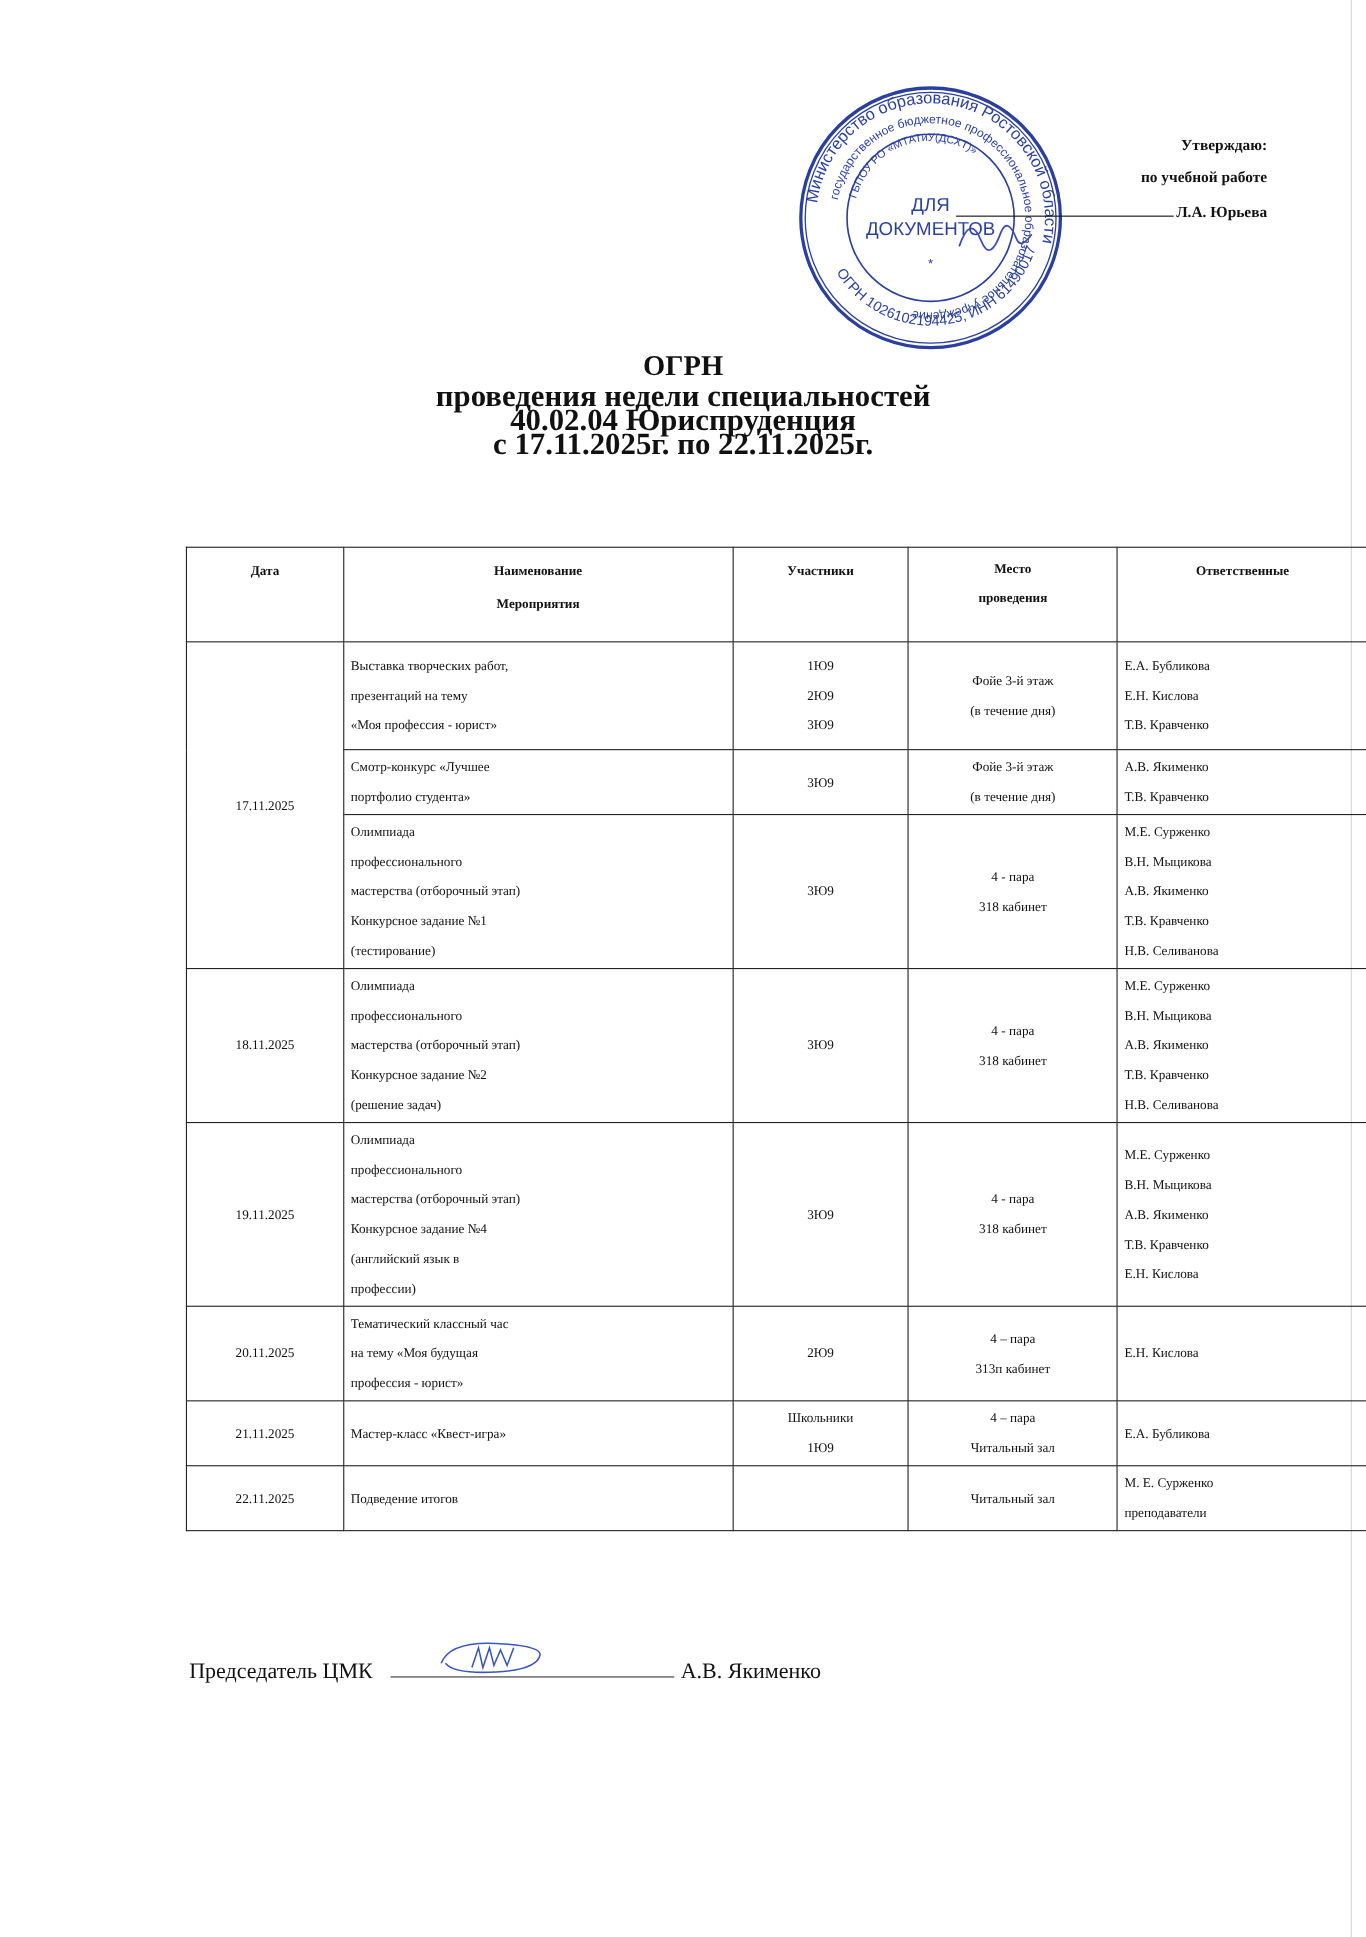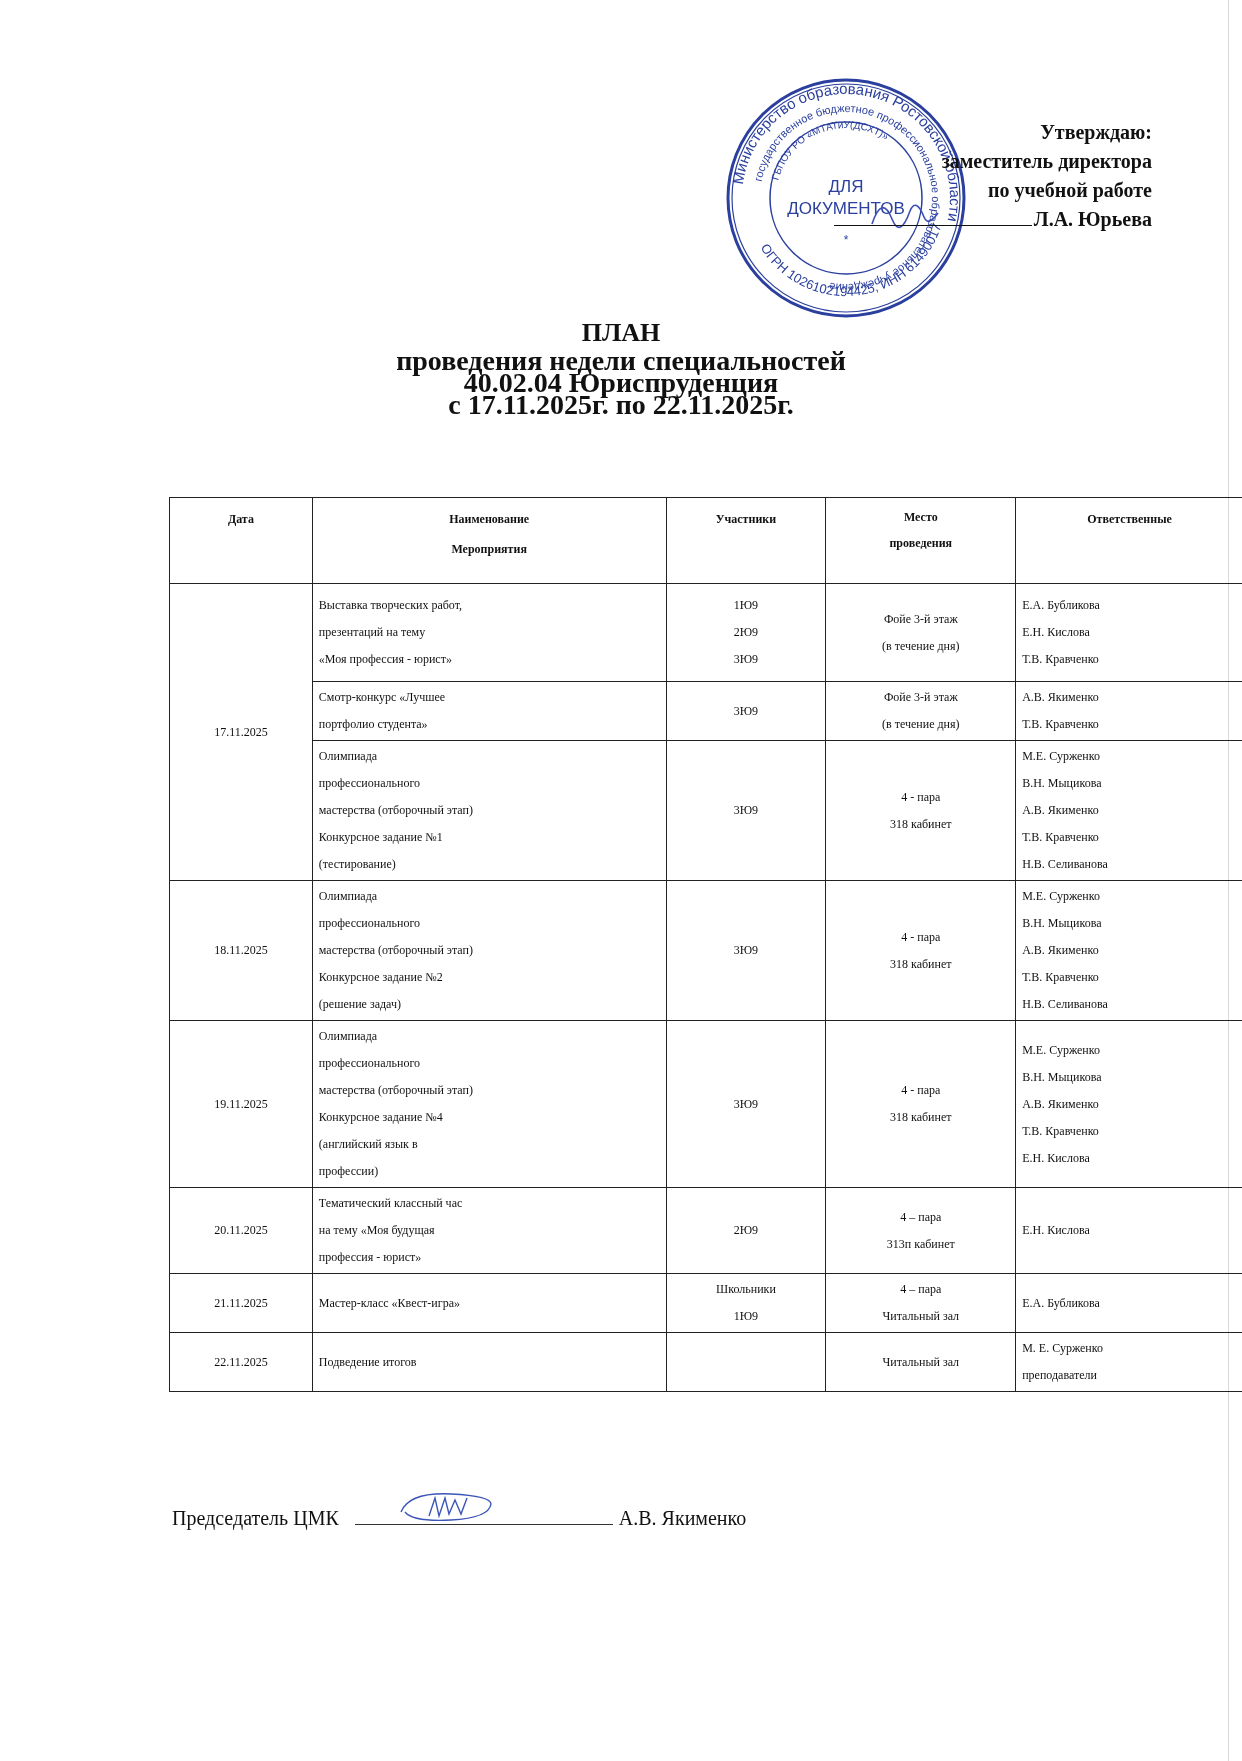--- a/index.html
+++ b/index.html
@@ -5,21 +5,21 @@
     html, body { margin: 0; padding: 0; background: #ffffff; }
     body {
       width: 1242px; height: 1761px; position: relative; overflow: hidden;
       font-family: "Liberation Serif", "DejaVu Serif", serif; color: #111;
     }
     .page-edge { position: absolute; right: 13px; top: 0; width: 1px; height: 1761px; background: #d8d8d8; }
 
     
     .approval {
       position: absolute; right: 90px; top: 118px; text-align: right;
-      font-weight: bold; font-size: 20px; line-height: 29px;
+      font-weight: bold; font-size: 14px; line-height: 29px;
     }
     .approval .sign-line { display: inline-block; width: 198px; border-bottom: 1.5px solid #111; height: 20px; vertical-align: baseline; margin-right: 2px; }
 
     
     .stamp { position: absolute; left: 722px; top: 74px; width: 248px; height: 248px; }
 
     
     .title-block { position: absolute; left: 0; width: 1242px; top: 316px; text-align: center; font-weight: bold; }
     .title-main { font-size: 26px; line-height: 34px; }
     .title-sub { font-size: 28px; line-height: 22px; }
@@ -73,29 +73,28 @@
     <text font-size="13"><textPath href="#bottomArc" startOffset="10%">ОГРН 1026102194425, ИНН 6149001793</textPath></text>
     <text x="124" y="118" font-size="17" text-anchor="middle">ДЛЯ</text>
     <text x="124" y="140" font-size="17" text-anchor="middle">ДОКУМЕНТОВ</text>
     <text x="124" y="170" font-size="12" text-anchor="middle">*</text>
   </g>
   <path d="M 150 150 q 10 -30 20 -5 q 8 20 18 -8 q 6 -14 14 6 q 4 10 14 -4" fill="none" stroke="#3d4fb5" stroke-width="1.6"></path>
 </svg>
 
 <div class="approval">
   <div>Утверждаю:</div>
-  <div>заместитель директора</div>
   <div>по учебной работе</div>
   <div>
     <span class="sign-line"></span><span>Л.А. Юрьева</span>
   </div>
 </div>
 
 <div class="title-block">
-  <div class="title-main">ПЛАН</div>
+  <div class="title-main">ОГРН</div>
   <div class="title-sub">проведения недели специальностей</div>
   <div class="title-sub">40.02.04 Юриспруденция</div>
   <div class="title-sub">с 17.11.2025г. по 22.11.2025г.</div>
 </div>
 
 <table class="plan">
   <colgroup>
     <col class="c-date">
       <col class="c-name">
       <col class="c-part">

